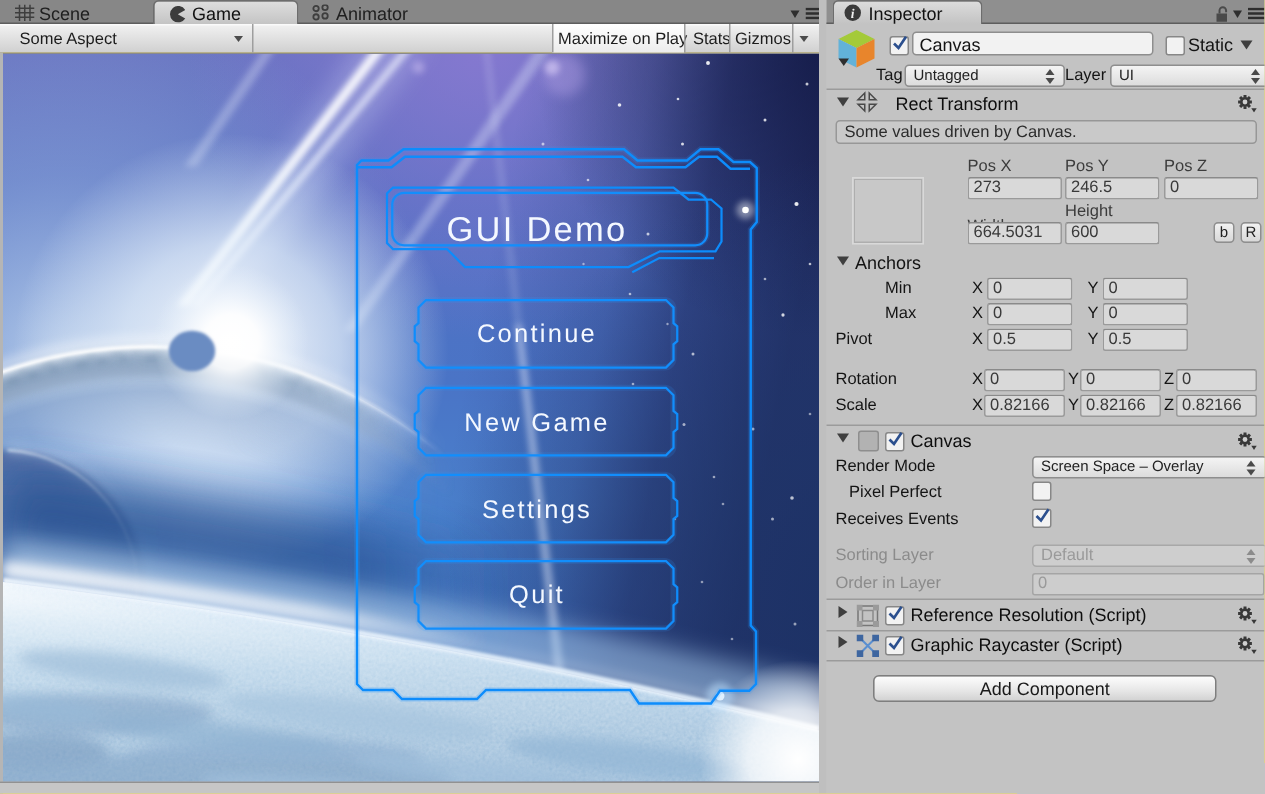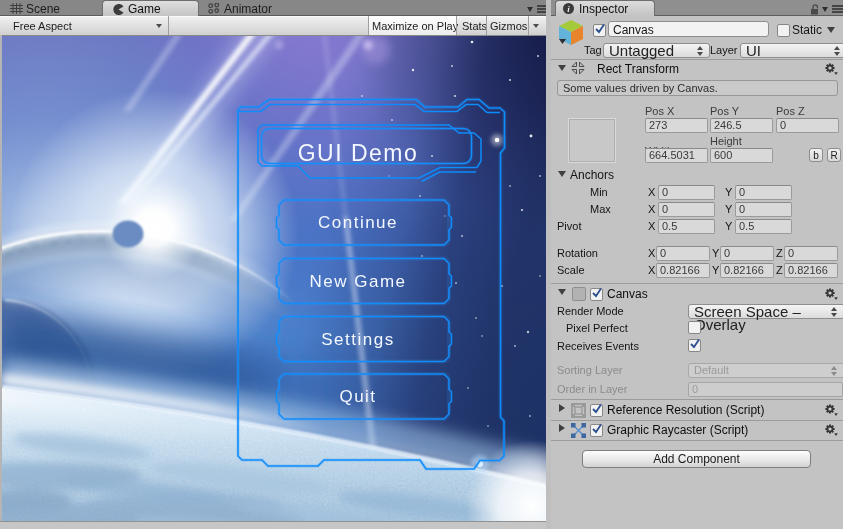--- a/index.html
+++ b/index.html
@@ -5,21 +5,21 @@
   body{width:843px;height:529px;position:relative;overflow:hidden;
        font-family:"Liberation Sans",sans-serif;background:#c3c3c3;}
   .abs{position:absolute}
   .lbl{position:absolute;font-size:11px;color:#141414;white-space:nowrap}
   .lblg{position:absolute;font-size:11px;color:#8b8b8b;white-space:nowrap}
   .fld{position:absolute;background:#d9d9d9;border:1px solid #9a9a9a;border-top-color:#8a8a8a;
        border-radius:2px;font-size:11px;color:#3a3a3a;padding:0 0 0 3px;line-height:13px;height:13px}
   .fldg{position:absolute;background:#cdcdcd;border:1px solid #a5a5a5;
        border-radius:2px;font-size:11px;color:#9a9a9a;padding:0 0 0 3px;line-height:13px;height:13px}
   .dd{position:absolute;background:linear-gradient(#f4f4f4,#dcdcdc);border:1px solid #8e8e8e;
-      border-radius:3px;font-size:15px;color:#222;padding:0 0 0 5px;line-height:13px;height:13px}
+      border-radius:3px;font-size:10px;color:#222;padding:0 0 0 5px;line-height:13px;height:13px}
   .ddg{position:absolute;background:#cecece;border:1px solid #a8a8a8;
       border-radius:3px;font-size:11px;color:#9a9a9a;padding:0 0 0 5px;line-height:13px;height:13px}
   .cb{position:absolute;width:11px;height:11px;background:#f2f2f2;border:1px solid #878787;border-radius:2px}
   .hdr{position:absolute;font-weight:normal;font-size:12px;color:#0e0e0e;white-space:nowrap}
   .tri-d{position:absolute;width:0;height:0;border-left:4.5px solid transparent;
      border-right:4.5px solid transparent;border-top:6px solid #3f3f3f}
   .tri-r{position:absolute;width:0;height:0;border-top:4.5px solid transparent;
      border-bottom:4.5px solid transparent;border-left:6px solid #3f3f3f}
   .ud{position:absolute;width:7px;height:10px}
   .ud:before{content:"";position:absolute;left:0;top:0;border-left:3.5px solid transparent;
@@ -60,21 +60,21 @@
 
   <div class="tri-d" style="left:527px;top:7px;border-top-color:#2e2e2e;border-left-width:3.5px;border-right-width:3.5px;border-top-width:5px"></div>
   <svg class="abs" style="left:537px;top:5px" width="11" height="8" viewBox="0 0 11 8">
     <g stroke="#2e2e2e" stroke-width="1.6">
         <path d="M0,1h11M0,4h11M0,7h11"></path>
       </g>
   </svg>
 
   <div class="abs" style="left:0;top:16px;width:546px;height:20px;background:linear-gradient(#f2f2f2,#d0d0d0);border-bottom:1px solid #8a8a8a;box-sizing:border-box"></div>
   <div class="abs" style="left:0;top:16px;width:546px;height:1px;background:#fafafa"></div>
-  <div class="abs" style="left:13px;top:20px;font-size:11px;color:#1c1c1c">Free Aspect</div>
+  <div class="abs" style="left:13px;top:20px;font-size:11px;color:#1c1c1c">Some Aspect</div>
   <div class="tri-d" style="left:156px;top:24px;border-left-width:3.5px;border-right-width:3.5px;border-top-width:4.5px;border-top-color:#4c4c4c"></div>
   <div class="abs" style="left:168px;top:16px;width:1px;height:19px;background:#9e9e9e"></div>
 
   <div class="abs" style="left:368px;top:16px;width:88px;height:19px;background:linear-gradient(#ffffff,#ececec)"></div>
   <div class="abs" style="left:368px;top:16px;width:1px;height:19px;background:#9e9e9e"></div>
   <div class="abs" style="left:372px;top:20px;font-size:11px;color:#1c1c1c">Maximize on Play</div>
   <div class="abs" style="left:456px;top:16px;width:1px;height:19px;background:#9e9e9e"></div>
   <div class="abs" style="left:462px;top:20px;font-size:11px;color:#1c1c1c">Stats</div>
   <div class="abs" style="left:486px;top:16px;width:1px;height:19px;background:#9e9e9e"></div>
   <div class="abs" style="left:490px;top:20px;font-size:11px;color:#1c1c1c">Gizmos</div>

